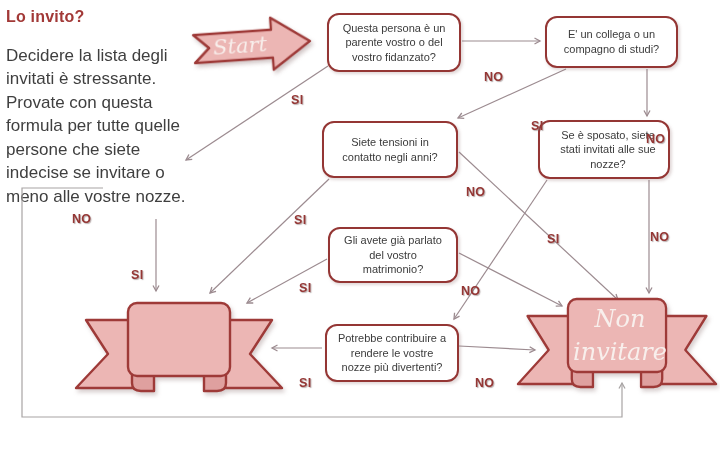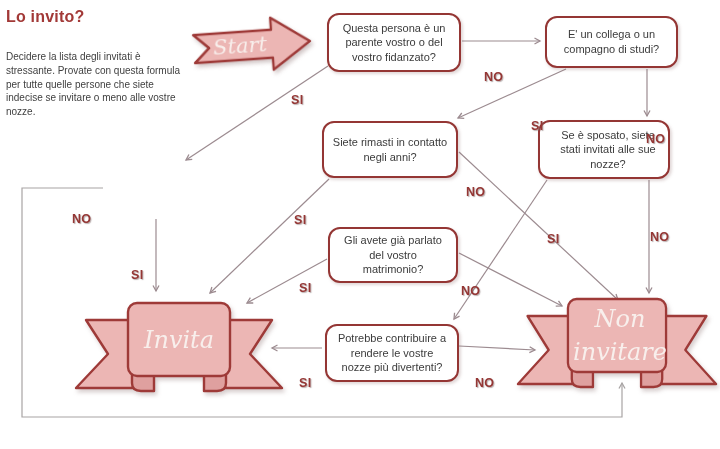--- a/index.html
+++ b/index.html
@@ -1,21 +1,21 @@
 <!DOCTYPE html>
 <html><head>
 <meta charset="utf-8">
 <style>
   html,body{margin:0;padding:0;background:#fff;}
   .canvas{position:relative;width:720px;height:449px;background:#ffffff;overflow:hidden;
           font-family:"Liberation Sans", sans-serif;}
   
   .intro-block{position:absolute;left:6px;top:8px;width:184px;text-align:left;}
   .title{font-size:16px;font-weight:bold;color:#a23937;letter-spacing:.2px;}
-  .intro{margin-top:24px;font-size:10px;line-height:1.38;color:#3f3f3f;}
+  .intro{margin-top:18px;font-size:17px;line-height:1.38;color:#3f3f3f;}
   
   .qbox{position:absolute;background:#fff;border:2.4px solid #943634;border-radius:12px;
         display:flex;align-items:center;justify-content:center;text-align:center;
         font-size:11px;line-height:1.32;color:#3b3b3b;padding:3px 8px;box-sizing:border-box;
         box-shadow:1.5px 2px 3px rgba(150,120,120,.28);}
   #q1{left:327px;top:13px;width:134px;height:59px;}
   #q2{left:545px;top:16px;width:133px;height:52px;}
   #q3{left:322px;top:121px;width:136px;height:57px;}
   #q4{left:538px;top:120px;width:132px;height:59px;padding-left:16px;}
   #q5{left:104px;top:163px;width:143px;height:55px;}
@@ -81,21 +81,21 @@
 
   <div class="start-wrap">
     <svg width="122" height="58" viewBox="0 0 122 58">
       <polygon points="2,15 80,15 80,3 118,29 80,55 80,43 2,43 17,29" fill="#ecb6b4" stroke="#9e3a38" stroke-width="2.4" stroke-linejoin="round"></polygon>
     </svg>
     <span class="start-label">Start</span>
   </div>
 
   <div class="qbox" id="q1">Questa persona è un parente vostro o del vostro fidanzato?</div>
   <div class="qbox" id="q2">E' un collega o un compagno di studi?</div>
-  <div class="qbox" id="q3">Siete rimasti in contatto negli anni?</div>
+  <div class="qbox" id="q3">Siete tensioni in contatto negli anni?</div>
   <div class="qbox" id="q4">Se è sposato, siete stati invitati alle sue nozze?</div>
   <div class="qbox" id="q6">Gli avete già parlato del vostro matrimonio?</div>
   <div class="qbox" id="q7">Potrebbe contribuire a rendere le vostre nozze più divertenti?</div>
 
   <span class="lbl" style="left:291px;top:49px;">SI</span>
   <span class="lbl" style="left:484px;top:26px;">NO</span>
   <span class="lbl" style="left:531px;top:75px;">SI</span>
   <span class="lbl" style="left:646px;top:88px;">NO</span>
   <span class="lbl" style="left:294px;top:169px;">SI</span>
   <span class="lbl" style="left:466px;top:141px;">NO</span>
@@ -111,21 +111,20 @@
   <div class="ribbon" id="ribbon-invite">
     <svg width="210" height="96" viewBox="0 0 210 96" preserveAspectRatio="none">
       <g stroke="#9e3a38" stroke-width="2.4" stroke-linejoin="round">
         <polygon points="12,20 76,20 76,88 2,88 34,54" fill="#ecb6b4"></polygon>
         <polygon points="198,20 134,20 134,88 208,88 176,54" fill="#ecb6b4"></polygon>
         <path d="M58,70 L58,83 Q58,91 67,91 L80,91 L80,70 Z" fill="#dfa09f"></path>
         <path d="M152,70 L152,83 Q152,91 143,91 L130,91 L130,70 Z" fill="#dfa09f"></path>
         <rect x="54" y="3" width="102" height="73" rx="9" fill="#ecb6b4"></rect>
       </g>
     </svg>
-    <span class="ribbon-label">Invita</span>
   </div>
 
   <div class="ribbon" id="ribbon-dont">
     <svg width="202" height="96" viewBox="0 0 210 96" preserveAspectRatio="none">
       <g stroke="#9e3a38" stroke-width="2.4" stroke-linejoin="round">
         <polygon points="12,20 76,20 76,88 2,88 34,54" fill="#ecb6b4"></polygon>
         <polygon points="198,20 134,20 134,88 208,88 176,54" fill="#ecb6b4"></polygon>
         <path d="M58,70 L58,83 Q58,91 67,91 L80,91 L80,70 Z" fill="#dfa09f"></path>
         <path d="M152,70 L152,83 Q152,91 143,91 L130,91 L130,70 Z" fill="#dfa09f"></path>
         <rect x="54" y="3" width="102" height="73" rx="9" fill="#ecb6b4"></rect>

